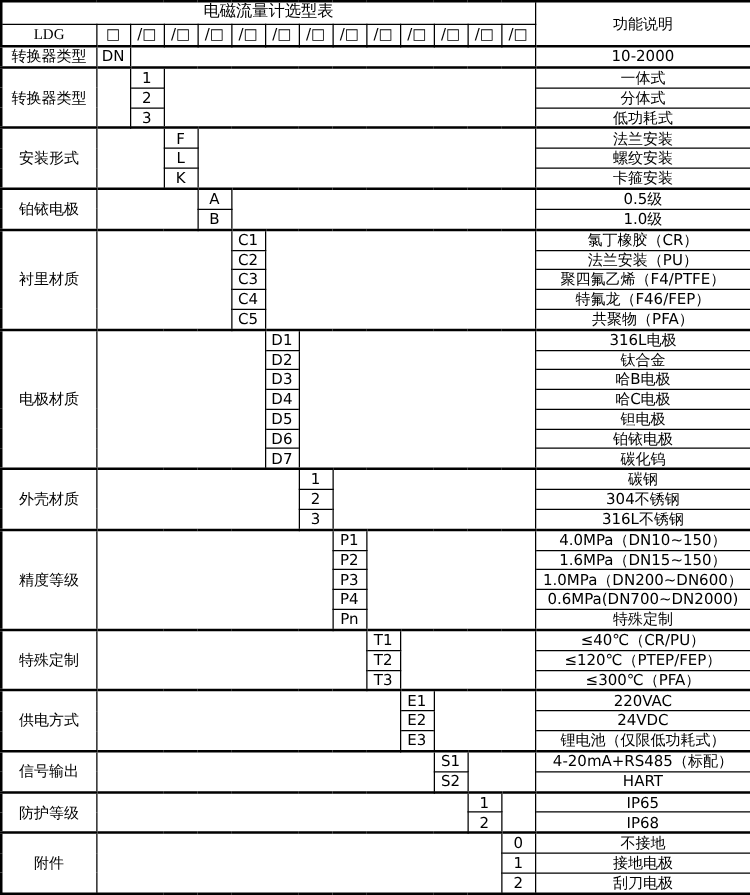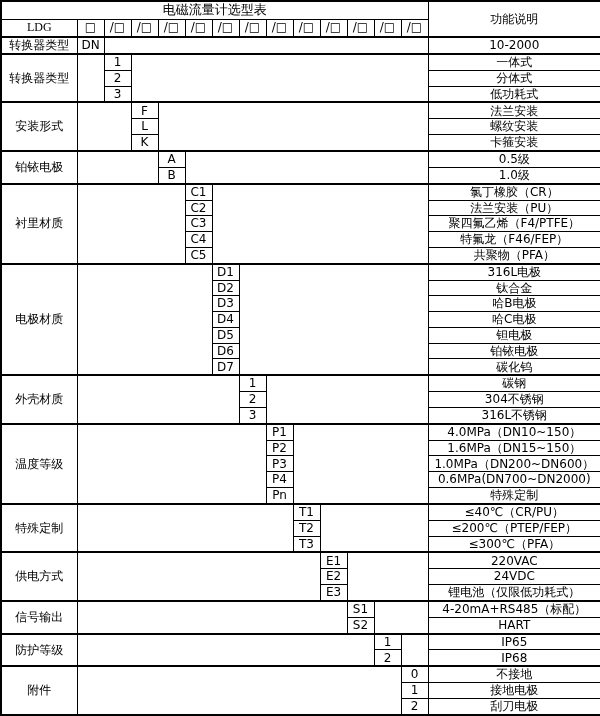--- a/index.html
+++ b/index.html
@@ -196,21 +196,21 @@
   <tr>
     <td class="code">2</td>
     <td>304不锈钢</td>
   </tr>
   <tr>
     <td class="code">3</td>
     <td>316L不锈钢</td>
   </tr>
 
   <tr class="gt">
-    <td class="lbl" rowspan="5">温度等级</td>
+    <td class="lbl" rowspan="5">精度等级</td>
     <td colspan="7" rowspan="5"></td>
     <td class="code">P1</td>
     <td colspan="5" rowspan="5"></td>
     <td class="al">4.0MPa（DN10~150）</td>
   </tr>
   <tr>
     <td class="code">P2</td>
     <td class="al">1.6MPa（DN15~150）</td>
   </tr>
   <tr>
@@ -228,21 +228,21 @@
 
   <tr class="gt">
     <td class="lbl" rowspan="3">特殊定制</td>
     <td colspan="8" rowspan="3"></td>
     <td class="code">T1</td>
     <td colspan="4" rowspan="3"></td>
     <td>≤40℃（CR/PU）</td>
   </tr>
   <tr>
     <td class="code">T2</td>
-    <td>≤200℃（PTEP/FEP）</td>
+    <td>≤120℃（PTEP/FEP）</td>
   </tr>
   <tr>
     <td class="code">T3</td>
     <td>≤300℃（PFA）</td>
   </tr>
 
   <tr class="gt">
     <td class="lbl" rowspan="3">供电方式</td>
     <td colspan="9" rowspan="3"></td>
     <td class="code">E1</td>

